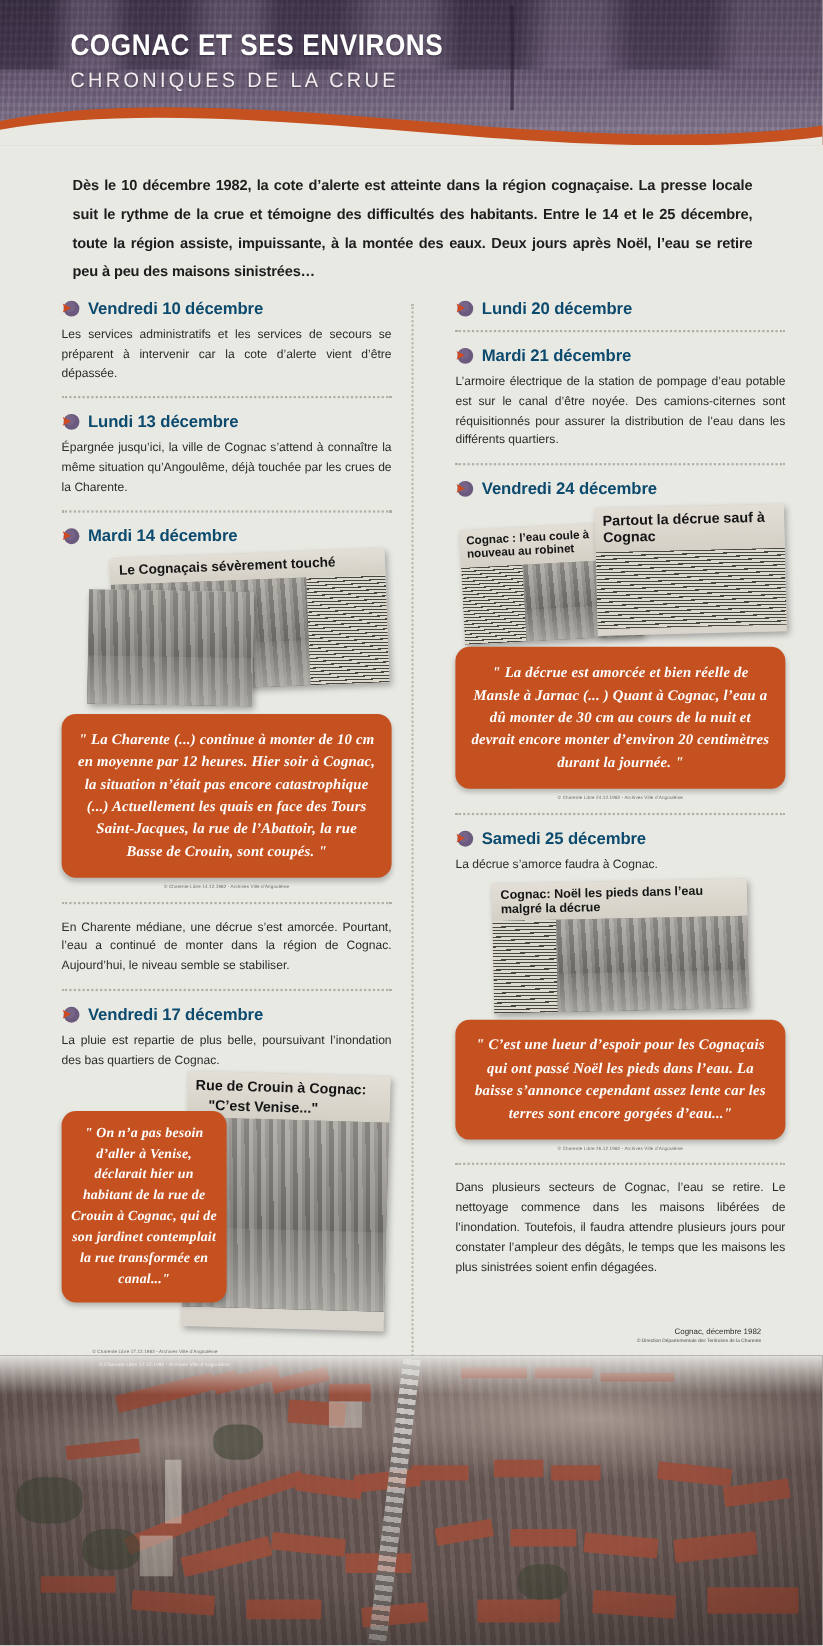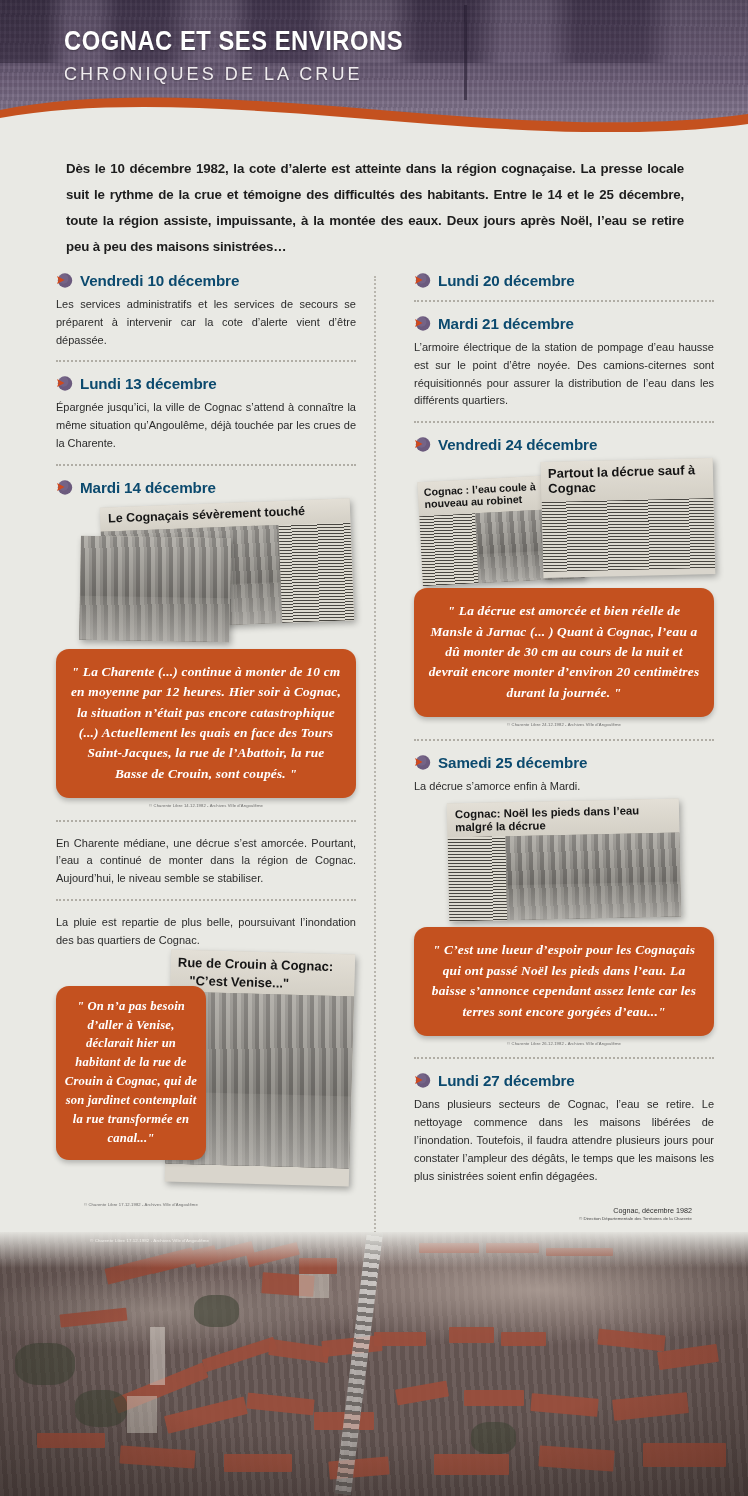--- a/index.html
+++ b/index.html
@@ -248,20 +248,30 @@
       <div class="credit">© Charente Libre 14.12.1982 - Archives Ville d’Angoulême</div>
       <div class="sep"></div>
     </div>
 
     <div class="entry">
       <div class="entry-body">En Charente médiane, une décrue s’est amorcée. Pourtant, l’eau a continué de monter dans la région de Cognac. Aujourd’hui, le niveau semble se stabiliser.</div>
       <div class="sep"></div>
     </div>
 
     <div class="entry">
+      <div class="entry-head">
+        <span class="bullet">
+          <svg width="17" height="17" viewBox="0 0 17 17">
+            <circle cx="9" cy="8.5" r="7.2" fill="#6b5a7d"></circle>
+            <circle cx="7.4" cy="6.8" r="5" fill="#7e6d90" opacity=".55"></circle>
+            <path d="M1 4 L8.5 8 L1 12 L2.6 8 Z" fill="#d1491c"></path>
+          </svg>
+        </span>
+        <span class="entry-title">Vendredi 17 décembre</span>
+      </div>
       <div class="entry-body">La pluie est repartie de plus belle, poursuivant l’inondation des bas quartiers de Cognac.</div>
 
       <div style="position:relative; height:248px; margin-top:2px;">
 
         <div class="clip" style="position:absolute; left:112px; top:0; width:184px; height:232px; transform: rotate(1.6deg);">
           <div class="clip-head" style="font-size:13px; padding:6px 5px 4px 7px;">
             <div>Rue de Crouin à Cognac:</div>
             <div style="margin-top:3px; padding-left:12px;">"C’est Venise..."</div>
           </div>
           <div class="clip-photo" style="height:172px;"></div>
@@ -294,21 +304,21 @@
       <div class="entry-head">
         <span class="bullet">
           <svg width="17" height="17" viewBox="0 0 17 17">
             <circle cx="9" cy="8.5" r="7.2" fill="#6b5a7d"></circle>
             <circle cx="7.4" cy="6.8" r="5" fill="#7e6d90" opacity=".55"></circle>
             <path d="M1 4 L8.5 8 L1 12 L2.6 8 Z" fill="#d1491c"></path>
           </svg>
         </span>
         <span class="entry-title">Mardi 21 décembre</span>
       </div>
-      <div class="entry-body">L’armoire électrique de la station de pompage d’eau hausse est sur le point d’être noyée. Des camions-citernes sont réquisitionnés pour assurer la distribution de l’eau dans les différents quartiers.</div>
+      <div class="entry-body">L’armoire électrique de la station de pompage d’eau potable est sur le canal d’être noyée. Des camions-citernes sont réquisitionnés pour assurer la distribution de l’eau dans les différents quartiers.</div>
       <div class="sep"></div>
     </div>
 
     <div class="entry">
       <div class="entry-head">
         <span class="bullet">
           <svg width="17" height="17" viewBox="0 0 17 17">
             <circle cx="9" cy="8.5" r="7.2" fill="#6b5a7d"></circle>
             <circle cx="7.4" cy="6.8" r="5" fill="#7e6d90" opacity=".55"></circle>
             <path d="M1 4 L8.5 8 L1 12 L2.6 8 Z" fill="#d1491c"></path>
@@ -340,48 +350,38 @@
       <div class="entry-head">
         <span class="bullet">
           <svg width="17" height="17" viewBox="0 0 17 17">
             <circle cx="9" cy="8.5" r="7.2" fill="#6b5a7d"></circle>
             <circle cx="7.4" cy="6.8" r="5" fill="#7e6d90" opacity=".55"></circle>
             <path d="M1 4 L8.5 8 L1 12 L2.6 8 Z" fill="#d1491c"></path>
           </svg>
         </span>
         <span class="entry-title">Samedi 25 décembre</span>
       </div>
-      <div class="entry-body">La décrue s’amorce enfin à Mardi.</div>
+      <div class="entry-body">La décrue s’amorce faudra à Cognac.</div>
 
       <div class="clip-wrap" style="height:122px; margin-top:6px;">
         <div class="clip" style="position:absolute; left:34px; top:0; width:232px; height:118px; transform: rotate(-1.2deg);">
           <div class="clip-head" style="font-size:11.4px; height:34px; padding:5px 6px 2px 8px;">Cognac: Noël les pieds dans l’eau malgré la décrue</div>
           <div style="display:flex; height:84px;">
             <div class="clip-cols" style="flex:0 0 58px;"></div>
             <div class="clip-photo" style="flex:1;"></div>
           </div>
         </div>
       </div>
 
       <div class="quote" style="margin-top:4px;">" C’est une lueur d’espoir pour les Cognaçais qui ont passé Noël les pieds dans l’eau. La baisse s’annonce cependant assez lente car les terres sont encore gorgées d’eau..."</div>
       <div class="credit">© Charente Libre 26.12.1982 - Archives Ville d’Angoulême</div>
       <div class="sep"></div>
     </div>
 
     <div class="entry">
-      <div class="entry-head">
-        <span class="bullet">
-          <svg width="17" height="17" viewBox="0 0 17 17">
-            <circle cx="9" cy="8.5" r="7.2" fill="#6b5a7d"></circle>
-            <circle cx="7.4" cy="6.8" r="5" fill="#7e6d90" opacity=".55"></circle>
-            <path d="M1 4 L8.5 8 L1 12 L2.6 8 Z" fill="#d1491c"></path>
-          </svg>
-        </span>
-        <span class="entry-title">Lundi 27 décembre</span>
-      </div>
       <div class="entry-body">Dans plusieurs secteurs de Cognac, l’eau se retire. Le nettoyage commence dans les maisons libérées de l’inondation. Toutefois, il faudra attendre plusieurs jours pour constater l’ampleur des dégâts, le temps que les maisons les plus sinistrées soient enfin dégagées.</div>
     </div>
 
   </div>
 
   <div class="final-caption">
     <div class="fc-1">Cognac, décembre 1982</div>
     <div class="fc-2">© Direction Départementale des Territoires de la Charente</div>
   </div>
 

